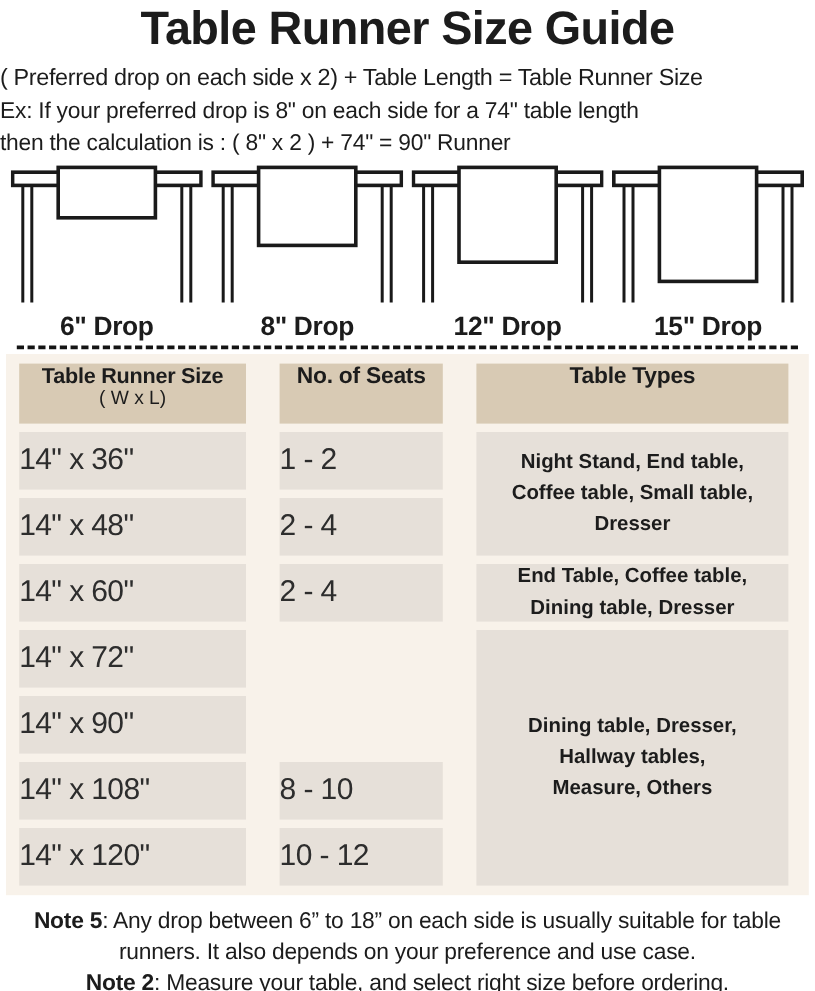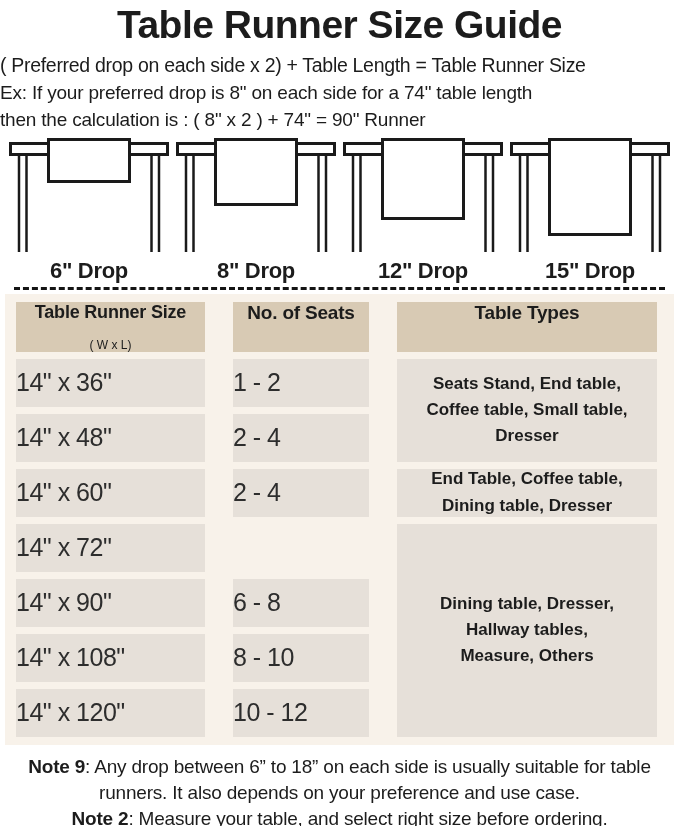--- a/index.html
+++ b/index.html
@@ -73,26 +73,26 @@
   .grid {
     display: grid;
     grid-template-columns: 189px 136px 260px;
     grid-template-rows: 50px repeat(7, 48px);
     gap: 7px 28px;
   }
   .cell {
     background: var(--data-cell);
     display: flex;
     align-items: center;
-    justify-content: space-between;
+    justify-content: flex-start;
     text-align: center;
   }
   .hcell { background: var(--header-cell); flex-direction: column; }
   .h-main { font-size: 18px; font-weight: 700; letter-spacing: -0.2px; }
-  .h-sub  { font-size: 12px; margin-top: 0px; }
+  .h-sub  { font-size: 16px; margin-top: 0px; }
   .h-one  { font-size: 19px; font-weight: 700; letter-spacing: -0.2px; }
   .val    { font-size: 25px; letter-spacing: -0.5px; color: #2d2d2d; }
   .types  {
     font-size: 17px;
     font-weight: 700;
     line-height: 1.55;
     padding: 0 10px;
   }
   .types.narrow { padding: 0 36px; }
 
@@ -183,21 +183,21 @@
       <div class="cell hcell" style="grid-area:1/3">
         <span class="h-one">Table Types</span>
       </div>
 
       <div class="cell" style="grid-area:2/1">
           <span class="val">14" x 36"</span>
         </div>
       <div class="cell" style="grid-area:2/2">
           <span class="val">1 - 2</span>
         </div>
-      <div class="cell types" style="grid-area:2/3/span 2/4">Seats Stand, End table, Coffee table, Small table, Dresser</div>
+      <div class="cell types" style="grid-area:2/3/span 2/4">Night Stand, End table, Coffee table, Small table, Dresser</div>
 
       <div class="cell" style="grid-area:3/1">
           <span class="val">14" x 48"</span>
         </div>
       <div class="cell" style="grid-area:3/2">
           <span class="val">2 - 4</span>
         </div>
 
       <div class="cell" style="grid-area:4/1">
           <span class="val">14" x 60"</span>
@@ -208,39 +208,36 @@
       <div class="cell types" style="grid-area:4/3">End Table, Coffee table, Dining table, Dresser</div>
 
       <div class="cell" style="grid-area:5/1">
           <span class="val">14" x 72"</span>
         </div>
       <div class="cell types narrow" style="grid-area:5/3/span 4/4">Dining table, Dresser, Hallway tables, Measure, Others</div>
 
       <div class="cell" style="grid-area:6/1">
           <span class="val">14" x 90"</span>
         </div>
-      <div class="cell" style="grid-area:6/2">
-          <span class="val">6 - 8</span>
-        </div>
 
       <div class="cell" style="grid-area:7/1">
           <span class="val">14" x 108"</span>
         </div>
       <div class="cell" style="grid-area:7/2">
           <span class="val">8 - 10</span>
         </div>
 
       <div class="cell" style="grid-area:8/1">
           <span class="val">14" x 120"</span>
         </div>
       <div class="cell" style="grid-area:8/2">
           <span class="val">10 - 12</span>
         </div>
 
     </div>
   </div>
 
   <div class="notes">
-    <p><b>Note 9</b><span>: Any drop between 6” to 18” on each side is usually suitable for table runners. It also depends on your preference and use case.</span></p>
+    <p><b>Note 5</b><span>: Any drop between 6” to 18” on each side is usually suitable for table runners. It also depends on your preference and use case.</span></p>
     <p><b>Note 2</b><span>: Measure your table, and select right size before ordering.</span></p>
   </div>
 
 </div>
 
 </body></html>

